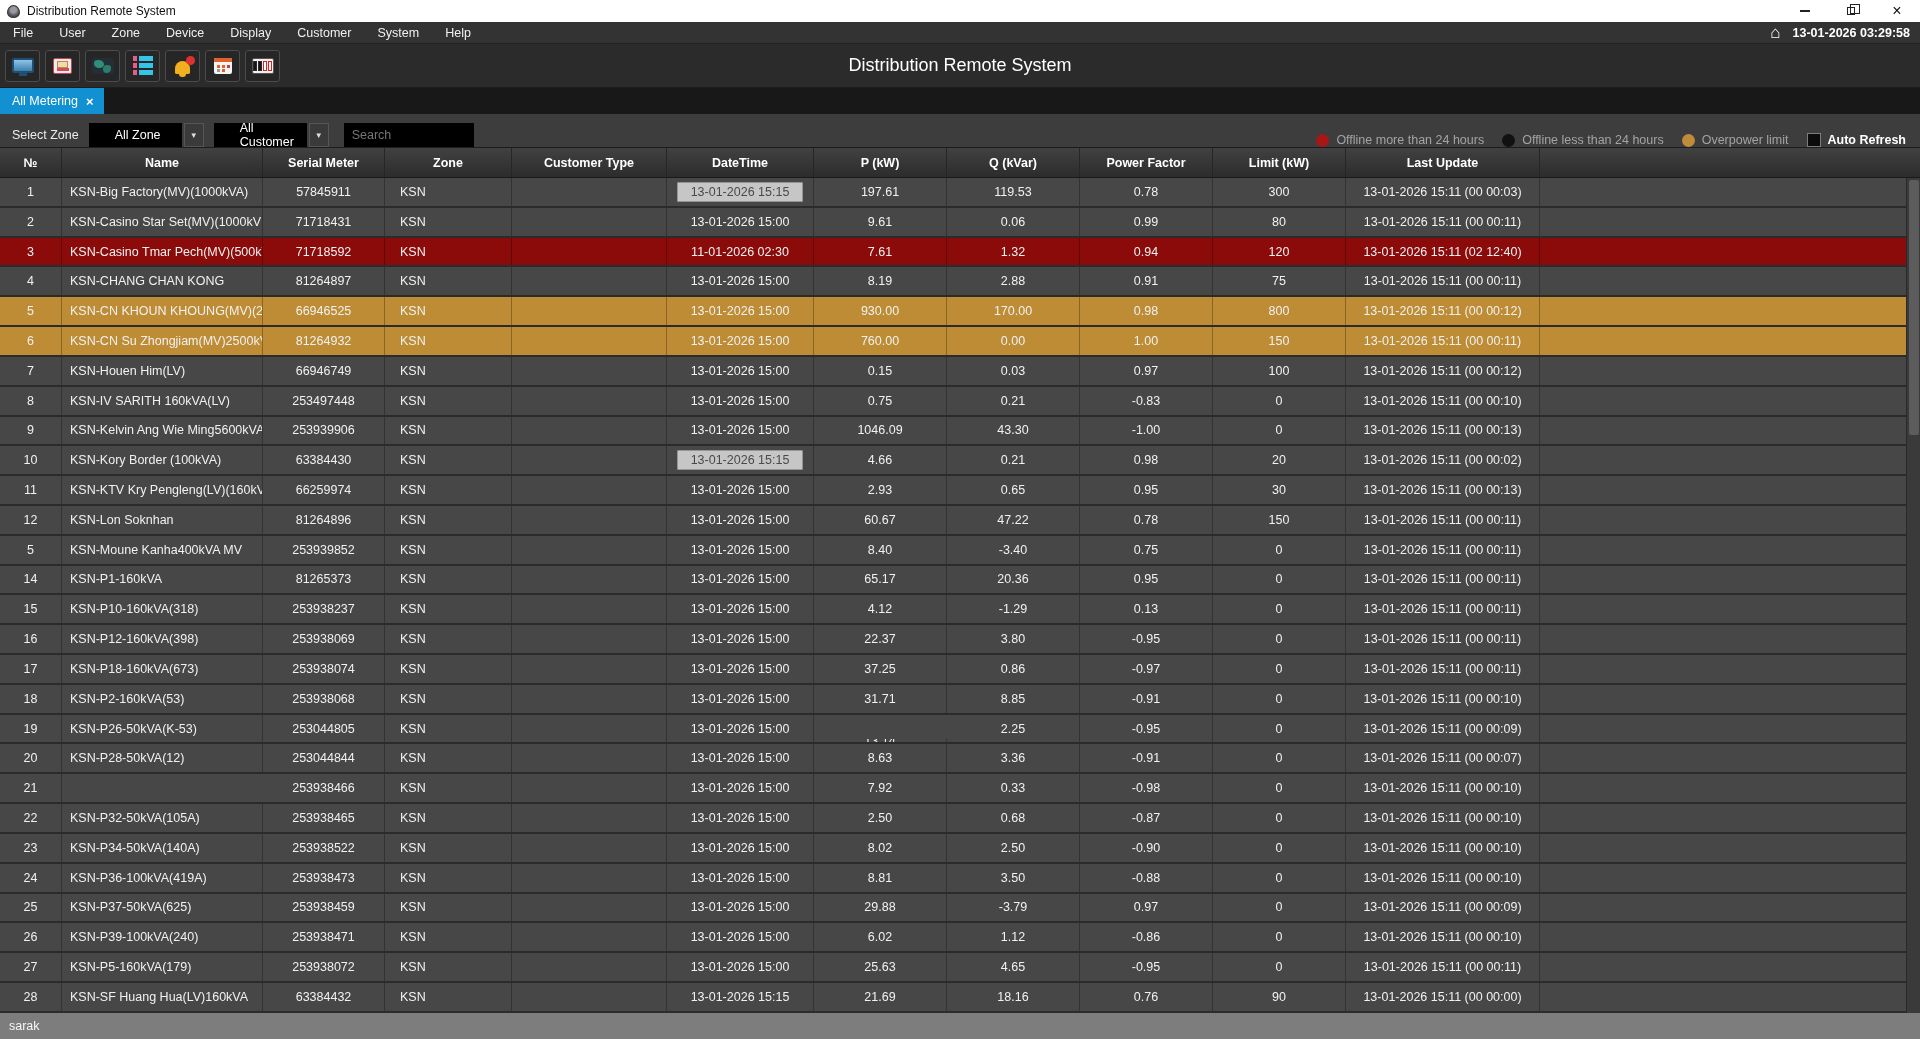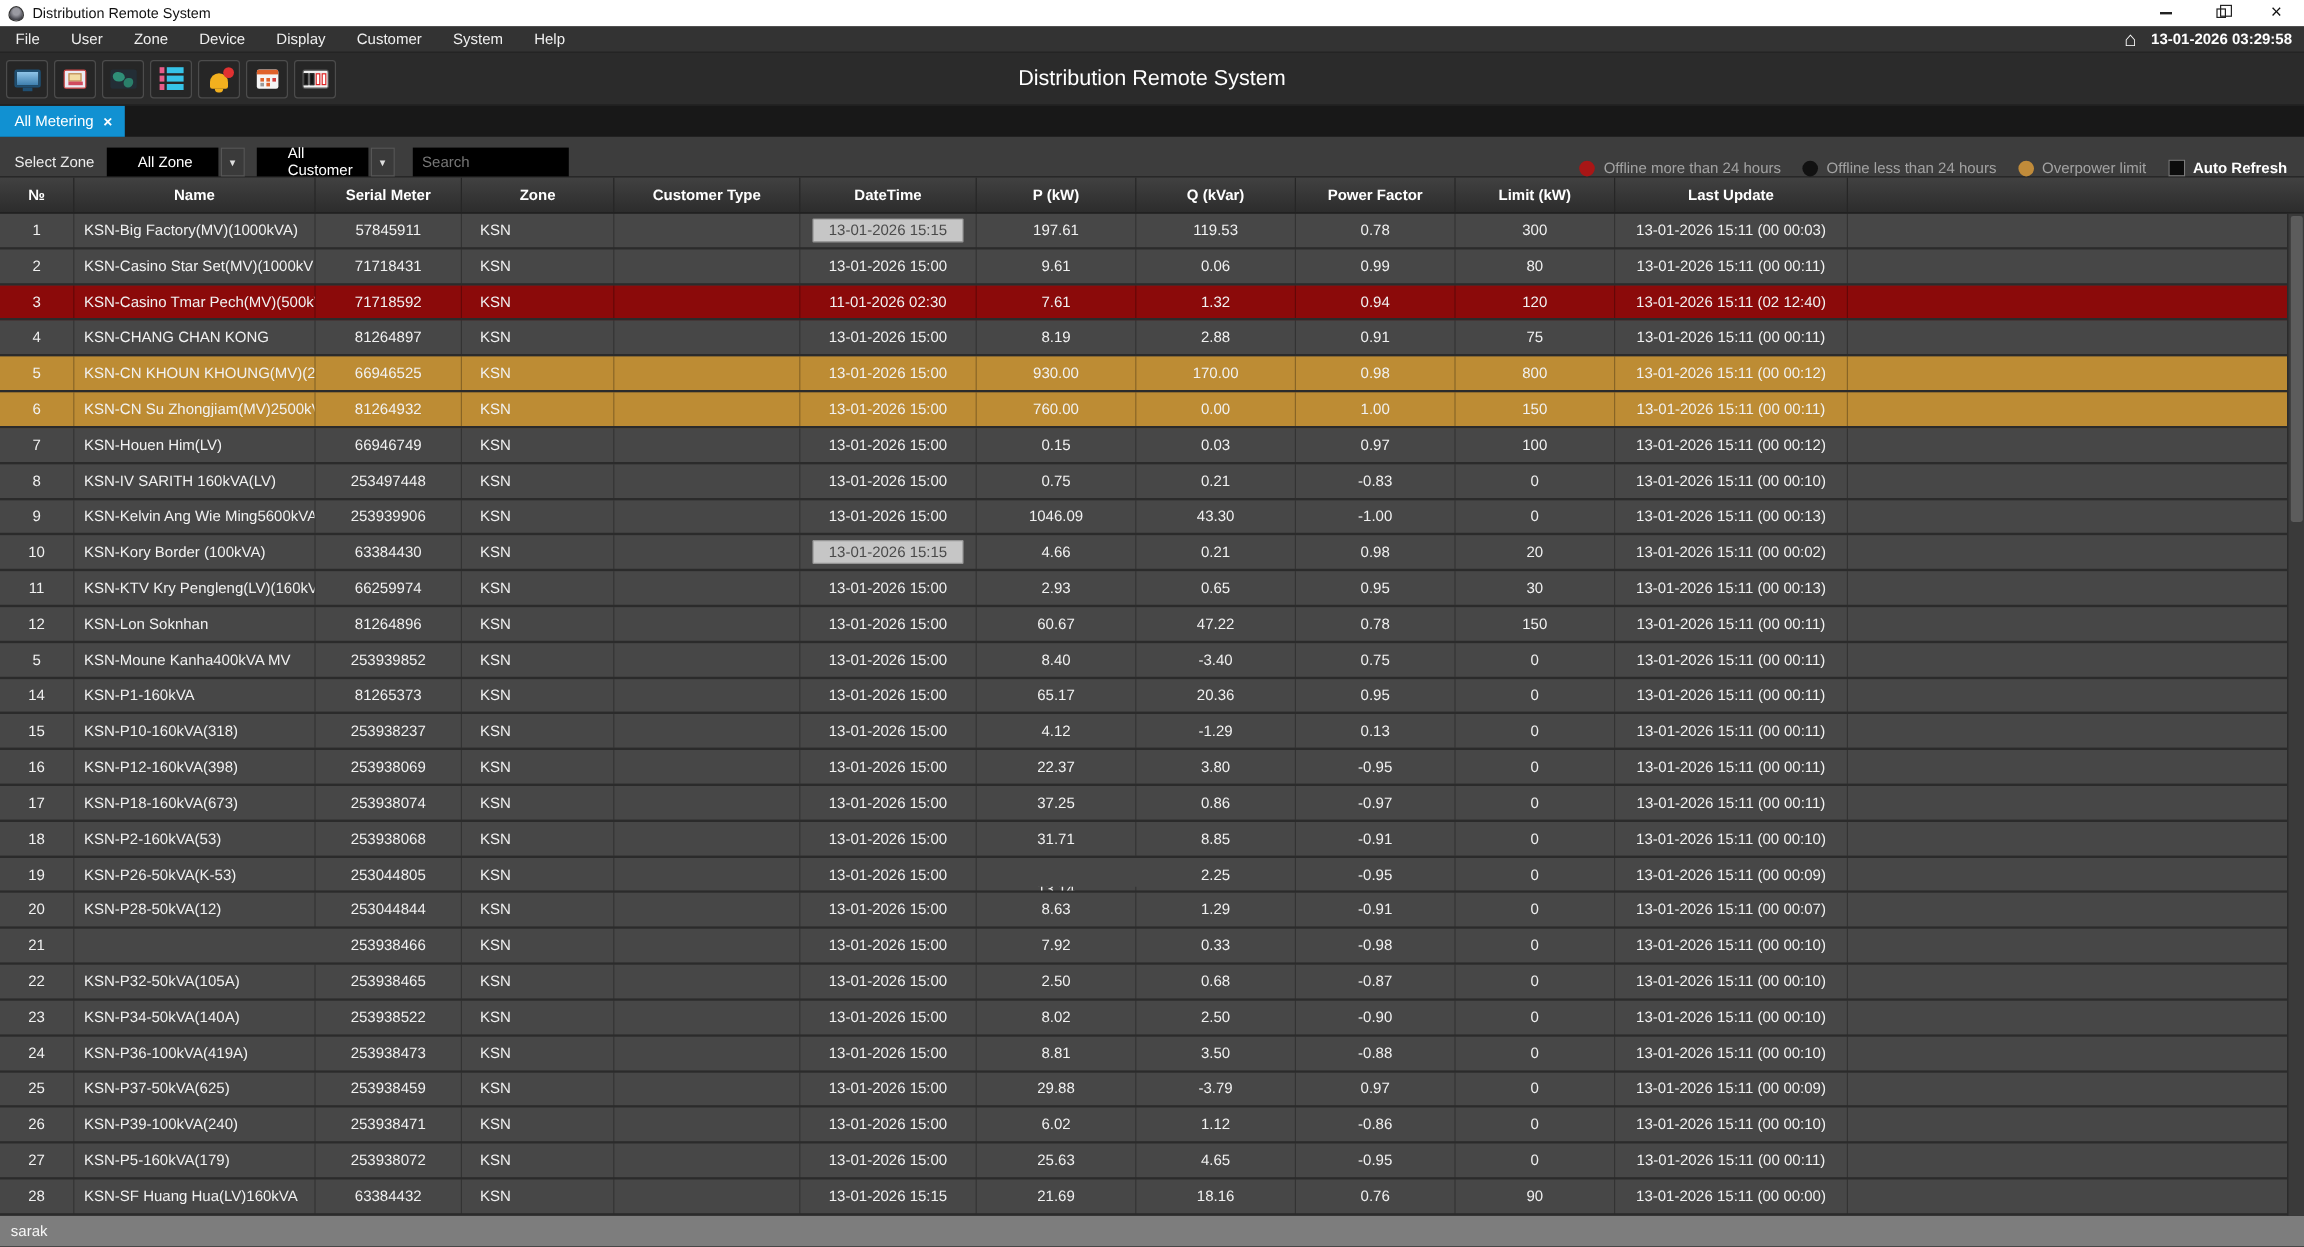--- a/index.html
+++ b/index.html
@@ -526,21 +526,21 @@
           <div class="cell" style="flex: 1 1 0%; border-right: none;"></div>
         </div>
         <div class="row">
           <div class="cell " style="flex: 0 0 62px;">20</div>
           <div class="cell left" style="flex: 0 0 201px;">KSN-P28-50kVA(12)</div>
           <div class="cell " style="flex: 0 0 122px;">253044844</div>
           <div class="cell zone" style="flex: 0 0 127px;">KSN</div>
           <div class="cell left" style="flex: 0 0 155px;"></div>
           <div class="cell " style="flex: 0 0 147px;">13-01-2026 15:00</div>
           <div class="cell " style="flex: 0 0 133px;">8.63</div>
-          <div class="cell " style="flex: 0 0 133px;">1.29</div>
+          <div class="cell " style="flex: 0 0 133px;">3.36</div>
           <div class="cell " style="flex: 0 0 133px;">-0.91</div>
           <div class="cell " style="flex: 0 0 133px;">0</div>
           <div class="cell " style="flex: 0 0 194px;">13-01-2026 15:11 (00 00:07)</div>
           <div class="cell" style="flex: 1 1 0%; border-right: none;"></div>
         </div>
         <div class="row">
           <div class="cell " style="flex: 0 0 62px;">21</div>
           <div class="cell left" style="flex: 0 0 201px; margin-top: 48px;">KSN-P31-50kVA(609)</div>
           <div class="cell " style="flex: 0 0 122px;">253938466</div>
           <div class="cell zone" style="flex: 0 0 127px;">KSN</div>

